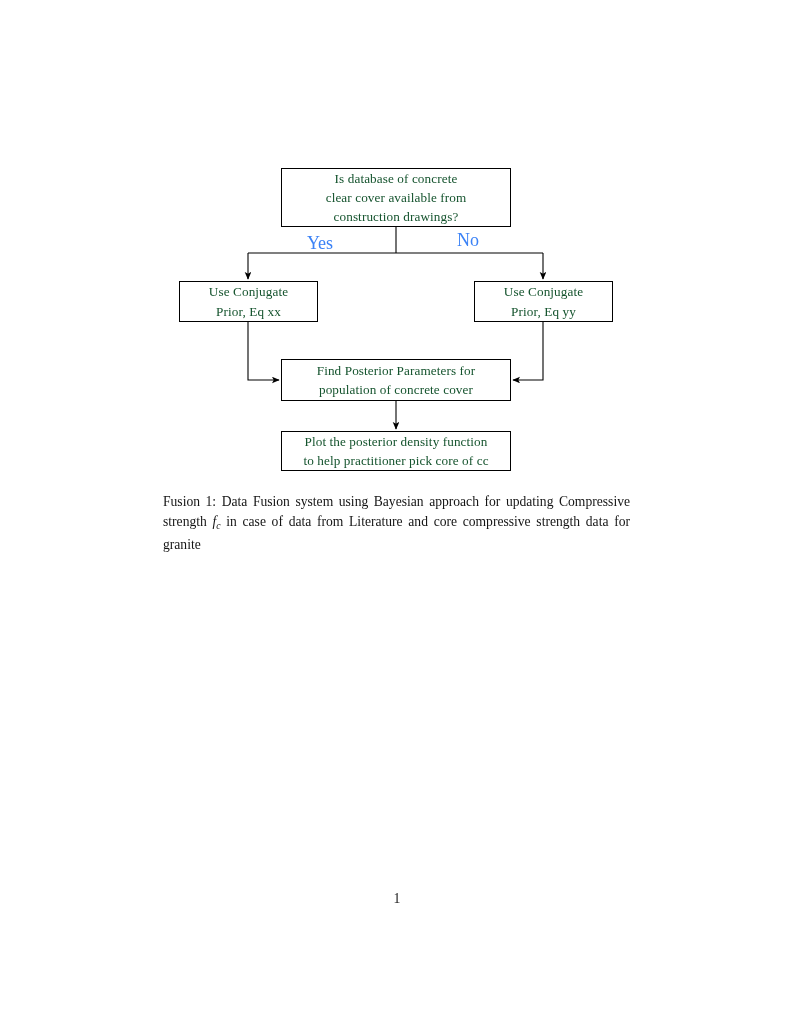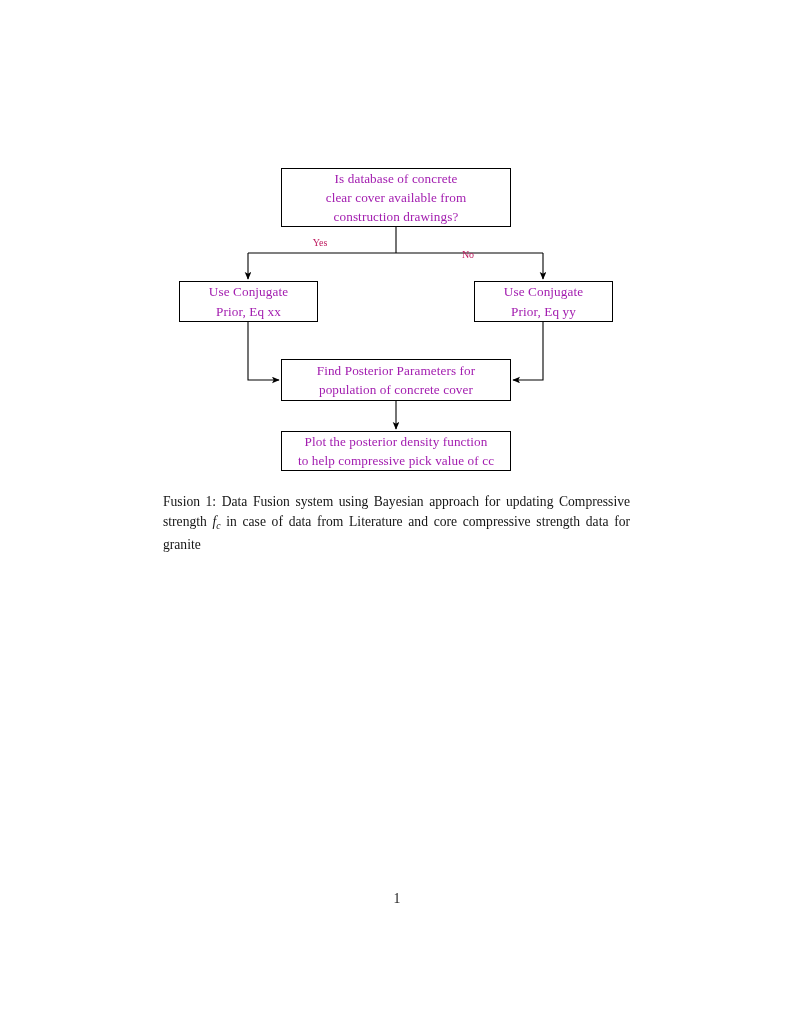--- a/index.html
+++ b/index.html
@@ -38,21 +38,21 @@
     position: absolute;
     box-sizing: border-box;
     border: 1px solid #000000;
     background: #ffffff;
     display: flex;
     flex-direction: column;
     align-items: center;
     justify-content: center;
     font-size: 13.2px;
     line-height: 19.3px;
-    color: #a21caf;
+    color: #14532d;
     text-align: center;
     white-space: pre-line;
     letter-spacing: 0.1px;
   }
 
   #node-decision {
     left: 281px;
     top: 168px;
     width: 230px;
     height: 59px;
@@ -81,36 +81,36 @@
 
   #node-plot {
     left: 281px;
     top: 431px;
     width: 230px;
     height: 40px;
   }
 
   .edge-label {
     position: absolute;
-    font-size: 10px;
+    font-size: 18px;
     line-height: 16px;
-    color: #be185d;
+    color: #3b82f6;
     text-align: center;
     white-space: nowrap;
   }
 
   #label-yes {
     left: 280px;
     top: 235px;
     width: 80px;
   }
 
   #label-no {
     left: 428px;
-    top: 247px;
+    top: 232px;
     width: 80px;
   }
 
   #connectors {
     position: absolute;
     left: 0;
     top: 0;
     width: 794px;
     height: 490px;
     pointer-events: none;
@@ -185,21 +185,21 @@
     <div class="node" id="node-jeffreys">Use Conjugate
 Prior, Eq xx</div>
 
     <div class="node" id="node-posterior">Find Posterior Parameters for
 population of concrete cover</div>
 
     <div class="node" id="node-conjugate">Use Conjugate
 Prior, Eq yy</div>
 
     <div class="node" id="node-plot">Plot the posterior density function
-to help compressive pick value of cc</div>
+to help practitioner pick core of cc</div>
 
     <div class="edge-label" id="label-yes">Yes</div>
 
     <div class="edge-label" id="label-no">No</div>
 
   </div>
 
   <div id="caption"><span>Fusion 1:</span><span> Data Fusion system using Bayesian approach for updating Compressive strength </span><span class="mathvar"><span>f</span><sub>c</sub></span><span> in case of data from Literature and core compressive strength data for granite</span></div>
 
   <div id="page-number">1</div>

